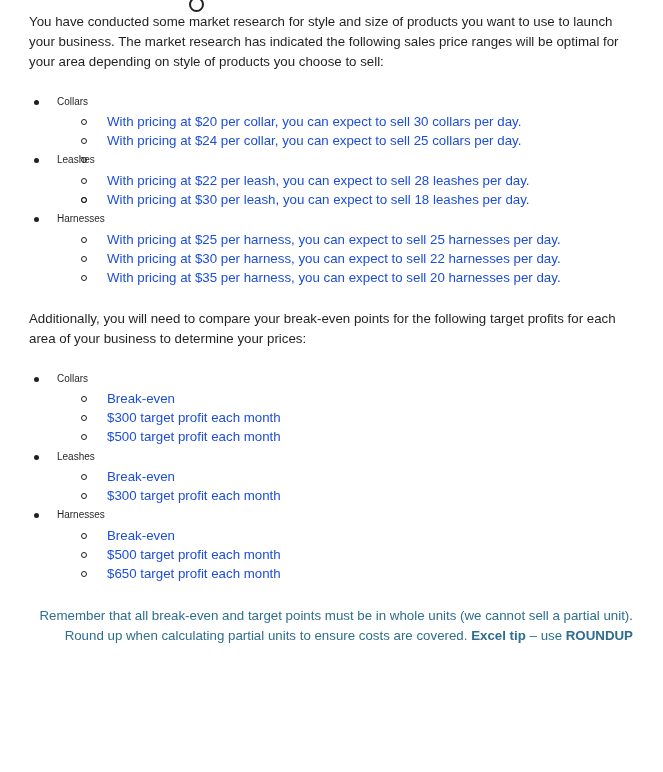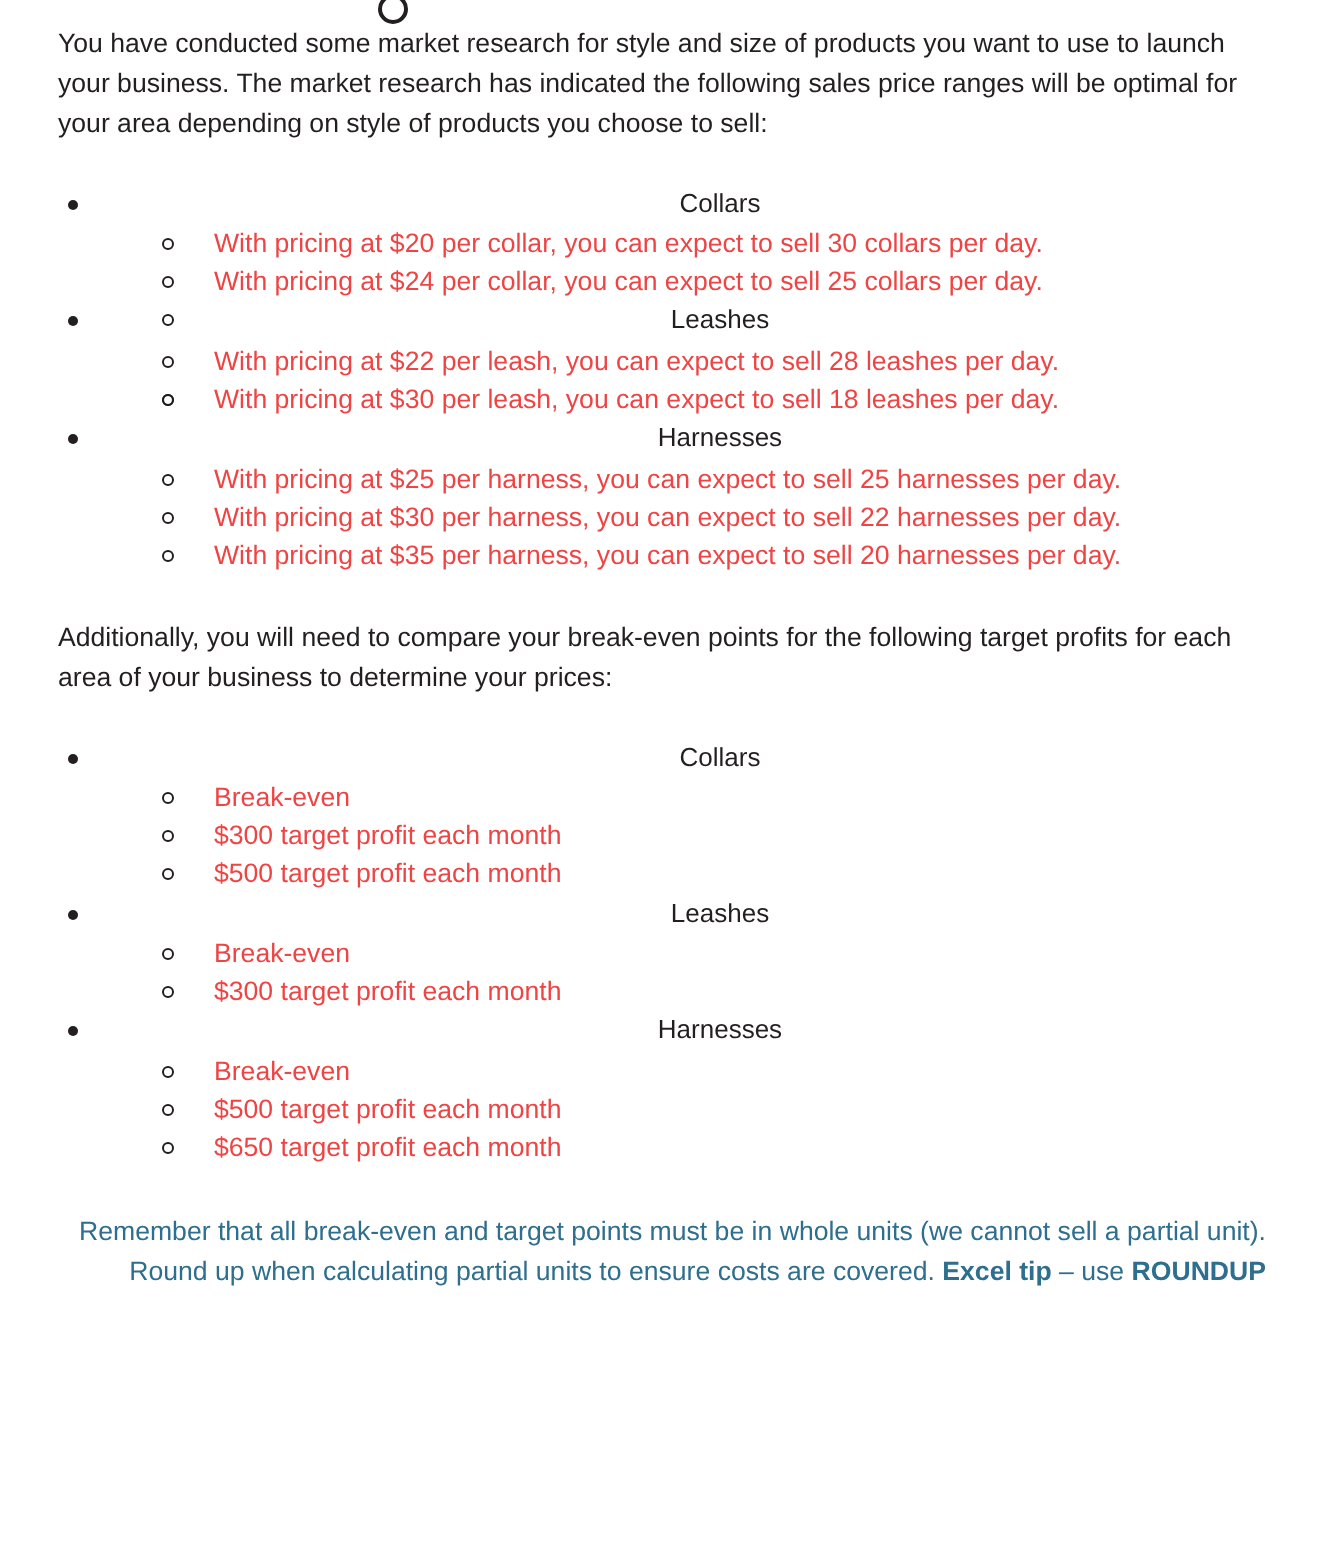--- a/index.html
+++ b/index.html
@@ -74,24 +74,23 @@
     margin: 0;
     padding: 0;
   }
   ul.lvl1 > li.group + li.group {
     margin-top: 0;
   }
 
   .lvl1-row {
     position: relative;
     padding-left: 57px;
-    font-size: 13px;
+    font-size: 10px;
     line-height: 20.4px;
     color: #231f20;
-    text-align: center;
   }
   .lvl1-row .bullet-disc {
     position: absolute;
     left: 34px;
     top: 8px;
     width: 5px;
     height: 5px;
     background: #231f20;
     border-radius: 50%;
   }
@@ -99,21 +98,21 @@
   ul.lvl2 {
     list-style: none;
     margin: 0;
     padding: 0;
   }
   li.lvl2-row {
     position: relative;
     padding-left: 107px;
     font-size: 13.3px;
     line-height: 19.2px;
-    color: #ef4444;
+    color: #1d4ed8;
   }
   li.lvl2-row .bullet-circle {
     position: absolute;
     left: 81px;
     top: 7px;
     width: 6px;
     height: 6px;
     border: 1.2px solid #231f20;
     border-radius: 50%;
     box-sizing: border-box;

